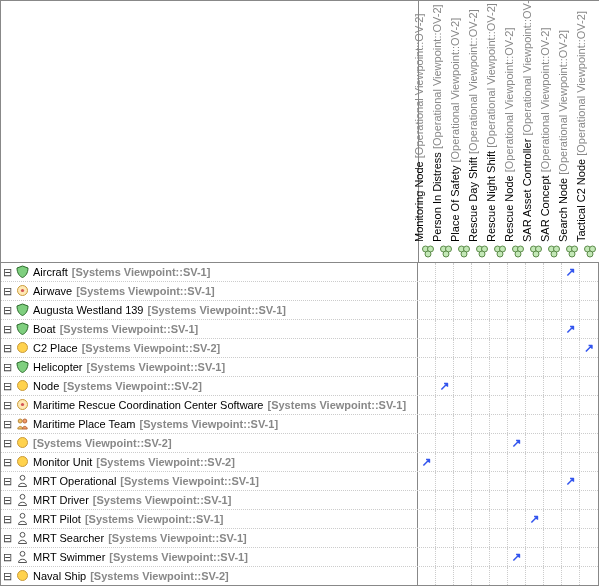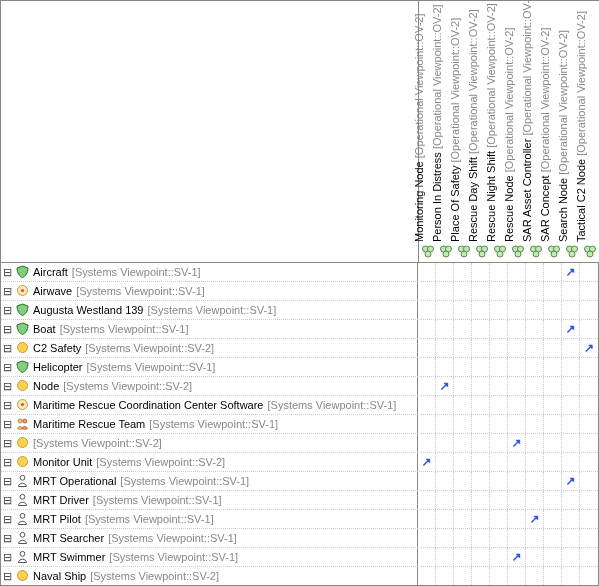--- a/index.html
+++ b/index.html
@@ -83,21 +83,21 @@
     overflow: hidden;
     white-space: nowrap;
   }
   .row-label .twisty {
     color:#444;
     width:9px;
     display:inline-block;
     text-align:center;
   }
   .row-label .name { color:#000; }
-  .row-label .pkg  { color:#888; }
+  .row-label .pkg  { color:#888;font-weight:bold; }
   .cells {
     display: flex;
   }
   .cell {
     width: 18px;
     min-width:18px;
     height: 18px;
     border-right: 1px dotted #ccc;
     box-sizing: border-box;
     display:flex;
@@ -345,21 +345,21 @@
         </div>
       </div>
       <div class="row">
         <div class="row-label">
           <span class="twisty">⊟</span>
           <span><span class="ico ico-dot">
               <svg viewBox="0 0 13 13" width="13" height="13">
                 <circle cx="6.5" cy="6.5" r="5"></circle>
               </svg>
             </span></span>
-          <span class="name">C2 Safety</span> 
+          <span class="name">C2 Place</span> 
           <span class="pkg">[Systems Viewpoint::SV-2]</span>
         </div>
         <div class="cells">
           <div class="cell"></div>
           <div class="cell"></div>
           <div class="cell"></div>
           <div class="cell"></div>
           <div class="cell"></div>
           <div class="cell"></div>
           <div class="cell"></div>
@@ -449,21 +449,21 @@
         <div class="row-label">
           <span class="twisty">⊟</span>
           <span><span class="ico ico-ppl">
               <svg viewBox="0 0 13 13" width="13" height="13">
                 <circle cx="4.2" cy="4" r="2" fill="#f2c16b" stroke="#b8893a"></circle>
                 <path d="M1.8 12 C1.8 8.5 6.6 8.5 6.6 12 Z" fill="#f2c16b" stroke="#b8893a"></path>
                 <circle cx="8.8" cy="4" r="2" fill="#f29b6b" stroke="#b86a3a"></circle>
                 <path d="M6.4 12 C6.4 8.5 11.2 8.5 11.2 12 Z" fill="#f29b6b" stroke="#b86a3a"></path>
               </svg>
             </span></span>
-          <span class="name">Maritime Rescue Team</span> 
+          <span class="name">Maritime Place Team</span> 
           <span class="pkg">[Systems Viewpoint::SV-1]</span>
         </div>
         <div class="cells">
           <div class="cell"></div>
           <div class="cell"></div>
           <div class="cell"></div>
           <div class="cell"></div>
           <div class="cell"></div>
           <div class="cell"></div>
           <div class="cell"></div>

